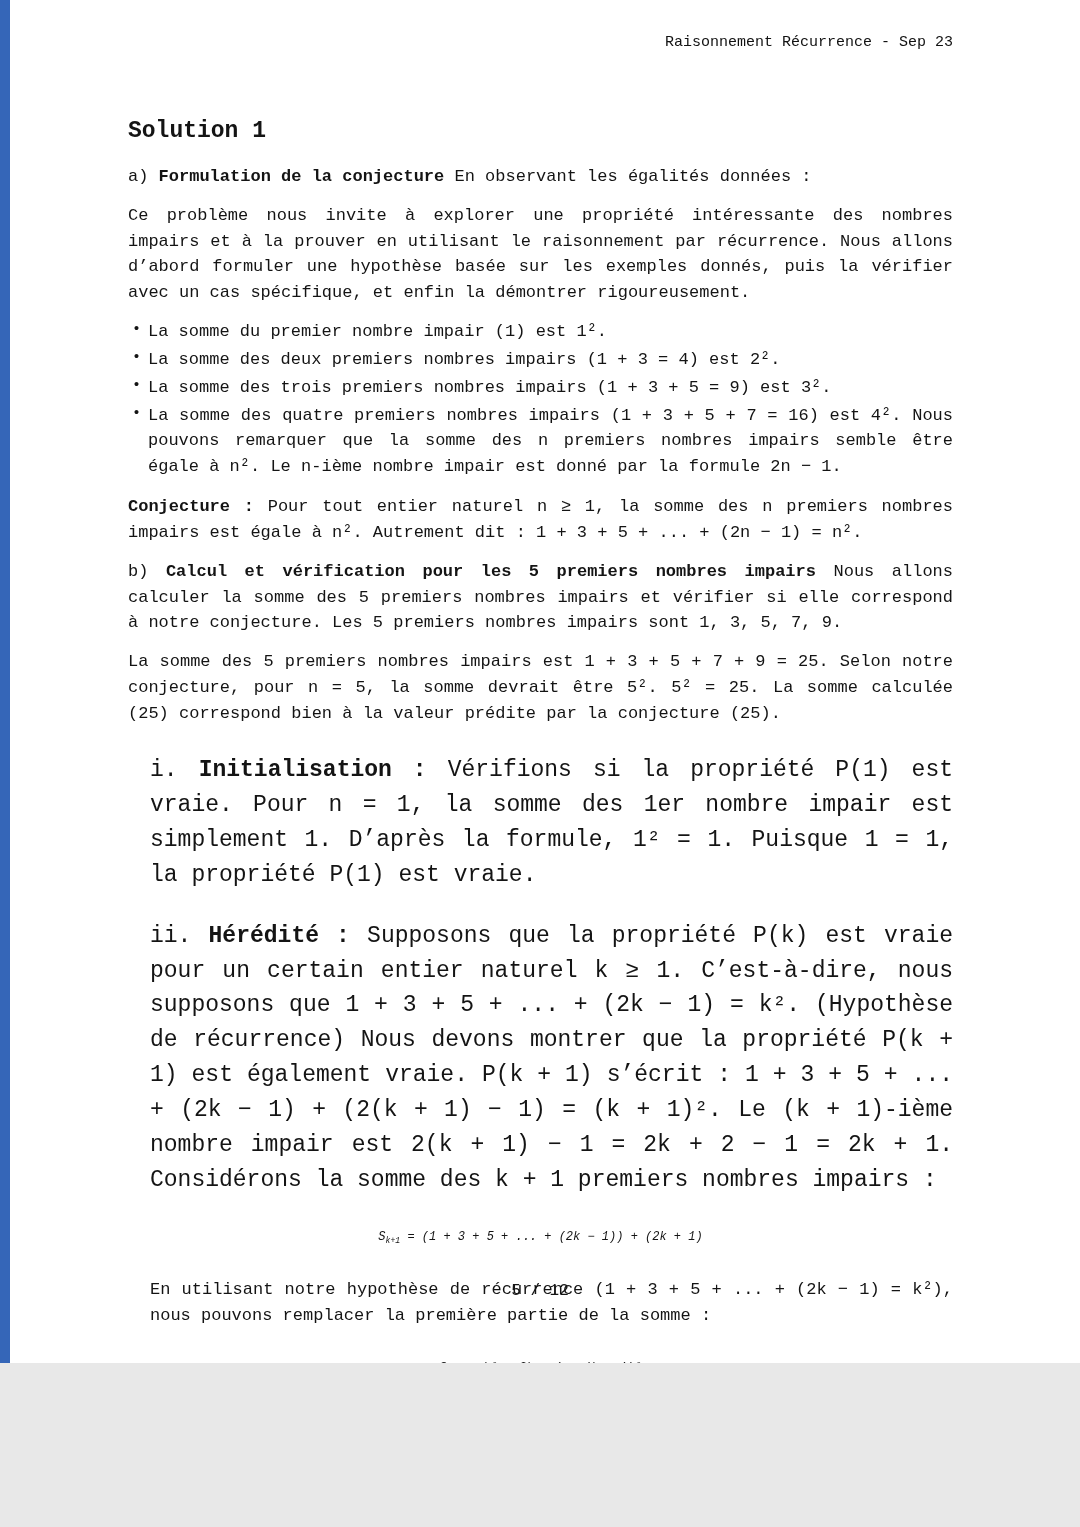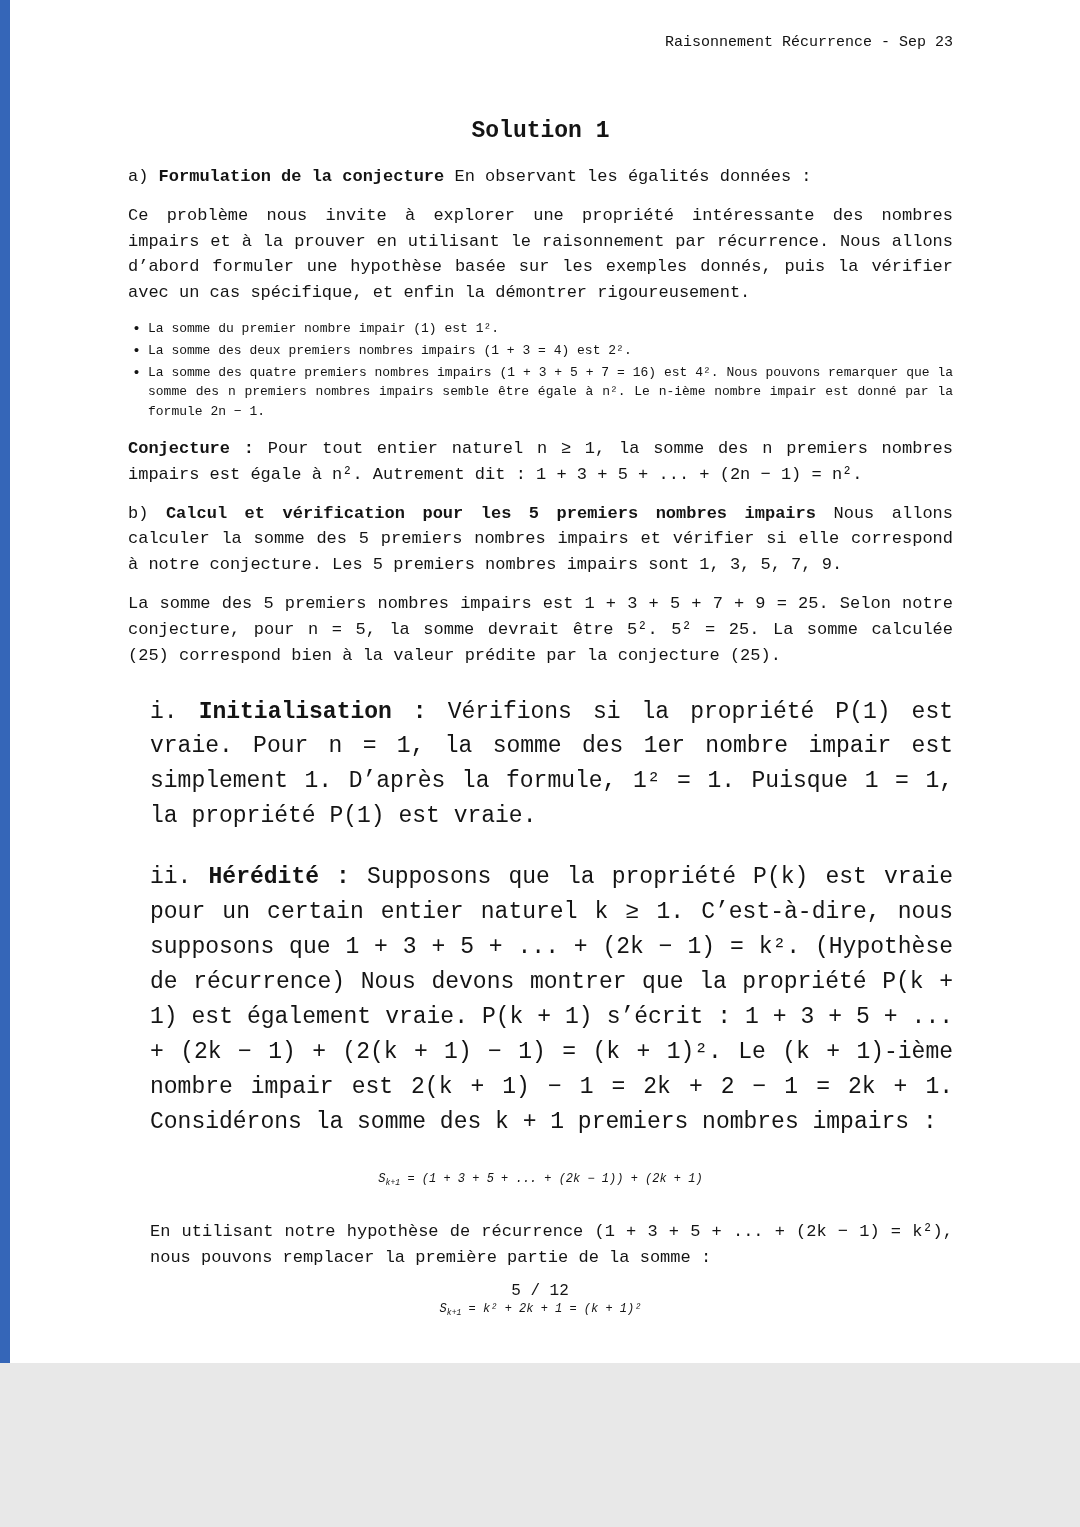--- a/index.html
+++ b/index.html
@@ -30,36 +30,35 @@
   .content {
     position: absolute;
     left: 128px;
     right: 127px;
     top: 118px;
   }
   .doc-title {
     font-size: 23px;
     font-weight: bold;
     margin: 0 0 20px 0;
-    text-align: center;
   }
   .para {
     font-size: 17px;
     line-height: 1.52;
     margin: 0 0 13px 0;
     text-align: justify;
   }
   .bullet-list {
     list-style: none;
     margin: 0 0 14px 0;
     padding: 0 0 0 20px;
   }
   .bullet-list li {
     position: relative;
-    font-size: 13px;
+    font-size: 17px;
     line-height: 1.52;
     text-align: justify;
     margin-bottom: 2px;
   }
   .bullet-list li::before {
     content: "\2022";
     position: absolute;
     left: -16px;
     font-size: 15px;
   }
@@ -109,20 +108,21 @@
       <span>a) </span><b>Formulation de la conjecture</b><span> En observant les égalités données :</span>
     </p>
 
     <p class="para">
       <span>Ce problème nous invite à explorer une propriété intéressante des nombres impairs et à la prouver en utilisant le raisonnement par récurrence. Nous allons d’abord formuler une hypothèse basée sur les exemples donnés, puis la vérifier avec un cas spécifique, et enfin la démontrer rigoureusement.</span>
     </p>
 
     <ul class="bullet-list">
       <li><span>La somme du premier nombre impair (1) est 1².</span></li>
       <li><span>La somme des deux premiers nombres impairs (1 + 3 = 4) est 2².</span></li>
+      <li><span>La somme des trois premiers nombres impairs (1 + 3 + 5 = 9) est 3².</span></li>
       <li><span>La somme des quatre premiers nombres impairs (1 + 3 + 5 + 7 = 16) est 4². Nous pouvons remarquer que la somme des n premiers nombres impairs semble être égale à n². Le n-ième nombre impair est donné par la formule 2n − 1.</span></li>
     </ul>
 
     <p class="para">
       <span></span><b>Conjecture :</b><span> Pour tout entier naturel n ≥ 1, la somme des n premiers nombres impairs est égale à n². Autrement dit : 1 + 3 + 5 + ... + (2n − 1) = n².</span>
     </p>
 
     <p class="para">
       <span>b) </span><b>Calcul et vérification pour les 5 premiers nombres impairs</b><span> Nous allons calculer la somme des 5 premiers nombres impairs et vérifier si elle correspond à notre conjecture. Les 5 premiers nombres impairs sont 1, 3, 5, 7, 9.</span>
     </p>

